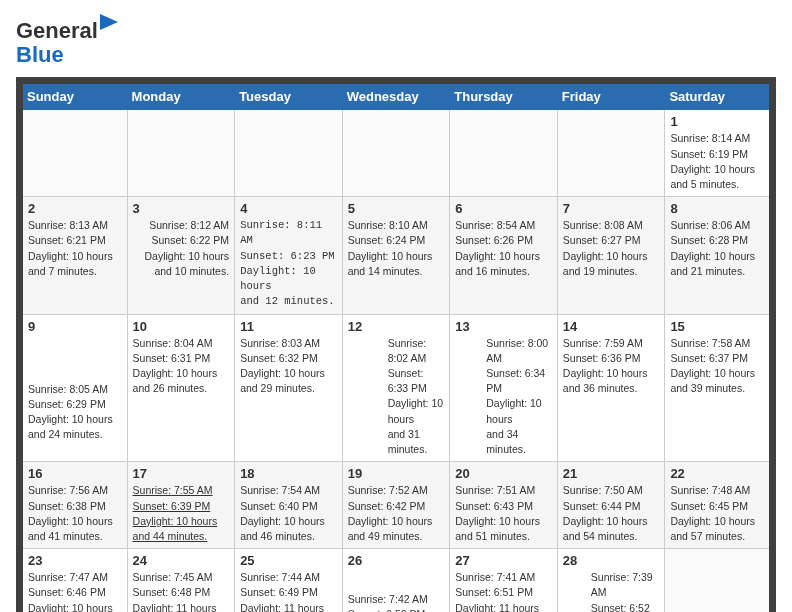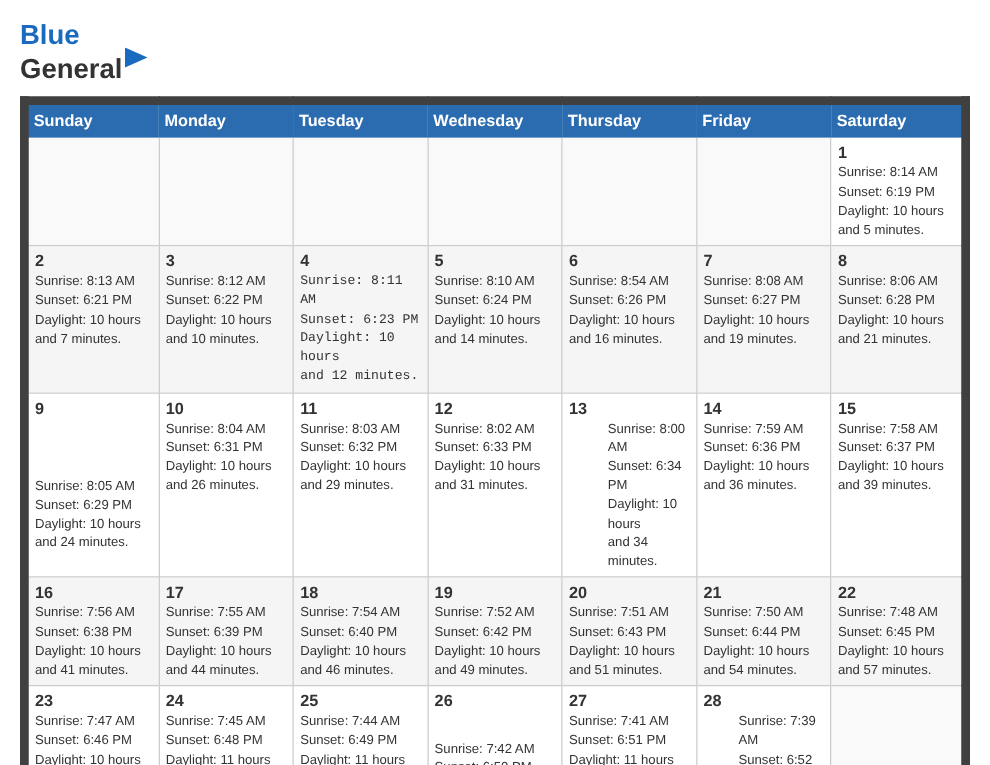--- a/index.html
+++ b/index.html
@@ -88,26 +88,26 @@
       background: #f5f5f5;
     }
   </style>
 </head>
 <body>
 
 <div class="header">
   <div class="logo">
     <div>
       <div class="logo-text">
-        <span class="logo-blue">Blue</span>
-      </div>
-      <div class="logo-text">
         <span class="logo-general">General</span><svg class="logo-icon" viewBox="0 0 18 22" xmlns="http://www.w3.org/2000/svg">
             <polygon points="0,0 18,8 0,16" fill="#1a6bbf"></polygon>
           </svg>
+      </div>
+      <div class="logo-text">
+        <span class="logo-blue">Blue</span>
       </div>
     </div>
   </div>
   <div class="title-block">
     <div class="month-title"></div>
     <div class="location"></div>
   </div>
 </div>
 
 <table class="calendar">
@@ -141,21 +141,21 @@
       <tr class="row-shade">
         <td>
           <span class="day-number">2</span>
           <div class="day-info" style="white-space: pre-line;">Sunrise: 8:13 AM
 Sunset: 6:21 PM
 Daylight: 10 hours
 and 7 minutes.</div>
         </td>
         <td>
           <span class="day-number">3</span>
-          <div class="day-info" style="white-space: pre-line;">Sunrise: 8:12 AM
+          <div class="day-info" style="white-space: pre-line; text-align: right;">Sunrise: 8:12 AM
 Sunset: 6:22 PM
 Daylight: 10 hours
 and 10 minutes.</div>
         </td>
         <td>
           <span class="day-number">4</span>
           <div class="day-info" style="white-space: pre-line; font-family: Liberation Mono, monospace;">Sunrise: 8:11 AM
 Sunset: 6:23 PM
 Daylight: 10 hours
 and 12 minutes.</div>
@@ -206,21 +206,21 @@
         </td>
         <td>
           <span class="day-number">11</span>
           <div class="day-info" style="white-space: pre-line;">Sunrise: 8:03 AM
 Sunset: 6:32 PM
 Daylight: 10 hours
 and 29 minutes.</div>
         </td>
         <td>
           <span class="day-number">12</span>
-          <div class="day-info" style="white-space: pre-line;">Sunrise: 8:02 AM
+          <div class="day-info" style="white-space: pre-line; margin-left: 40px;">Sunrise: 8:02 AM
 Sunset: 6:33 PM
 Daylight: 10 hours
 and 31 minutes.</div>
         </td>
         <td>
           <span class="day-number">13</span>
           <div class="day-info" style="white-space: pre-line; margin-left: 31px;">Sunrise: 8:00 AM
 Sunset: 6:34 PM
 Daylight: 10 hours
 and 34 minutes.</div>
@@ -243,21 +243,21 @@
       <tr class="row-shade">
         <td>
           <span class="day-number">16</span>
           <div class="day-info" style="white-space: pre-line;">Sunrise: 7:56 AM
 Sunset: 6:38 PM
 Daylight: 10 hours
 and 41 minutes.</div>
         </td>
         <td>
           <span class="day-number">17</span>
-          <div class="day-info" style="white-space: pre-line;">Sunrise: 7:55 AM
+          <div class="day-info" style="white-space: pre-line; text-decoration: underline;">Sunrise: 7:55 AM
 Sunset: 6:39 PM
 Daylight: 10 hours
 and 44 minutes.</div>
         </td>
         <td>
           <span class="day-number">18</span>
           <div class="day-info" style="white-space: pre-line;">Sunrise: 7:54 AM
 Sunset: 6:40 PM
 Daylight: 10 hours
 and 46 minutes.</div>

